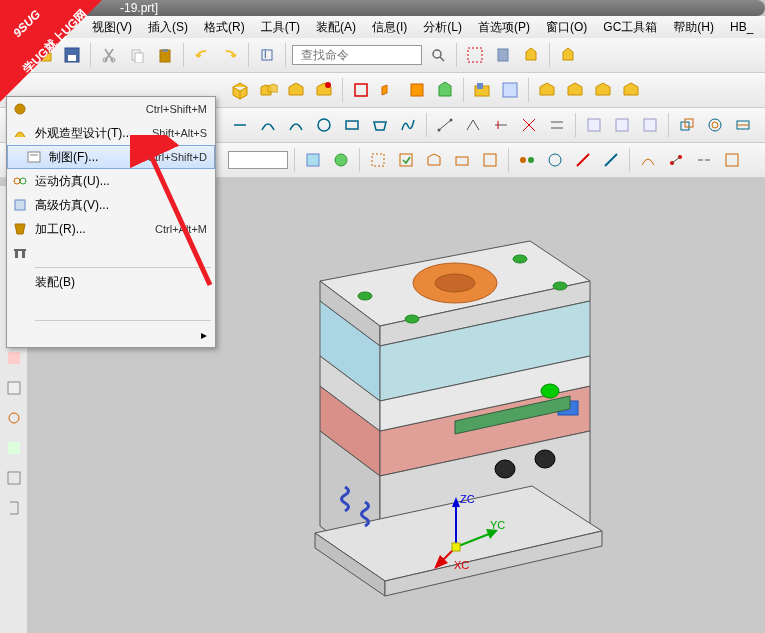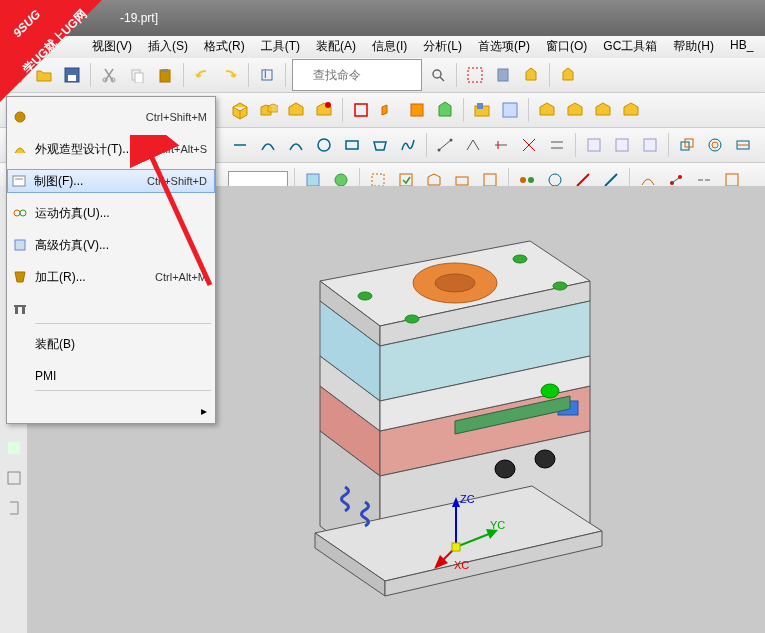--- a/index.html
+++ b/index.html
@@ -1,27 +1,27 @@
 <!DOCTYPE html>
 <html><head>
 <meta charset="utf-8">
 <style>
 * { margin: 0; padding: 0; box-sizing: border-box; font-family: "Microsoft YaHei", Arial, sans-serif; font-size: 12px; }
 body { width: 765px; height: 633px; background: #c8c8c8; position: relative; overflow: hidden; }
-.title-bar { height: 36px; background: linear-gradient(#888, #666); color: #fff; display: flex; align-items: center; padding-left: 120px; }
-.menu-bar { height: 22px; background: linear-gradient(#f8f8f8, #e8e8e8); display: flex; align-items: flex-start; padding-left: 88px; gap: 8px; }
+.title-bar { height: 16px; background: linear-gradient(#888, #666); color: #fff; display: flex; align-items: center; padding-left: 120px; border-radius: 10px; }
+.menu-bar { height: 22px; background: linear-gradient(#f8f8f8, #e8e8e8); display: flex; align-items: center; padding-left: 88px; gap: 8px; }
 .menu-bar span { cursor: default; padding: 2px 4px; }
 .toolbar { height: 35px; background: linear-gradient(#f8f8f8, #e8e8e8); border-bottom: 1px solid #ccc; display: flex; align-items: center; padding: 2px 4px; gap: 4px; }
 .toolbar-btn { width: 24px; height: 24px; display: flex; align-items: center; justify-content: center; border-radius: 2px; }
 .sep { width: 1px; height: 24px; background: #ccc; margin: 0 2px; }
-.search-box { width: 130px; height: 32px; border: 1px solid #999; padding: 0 20px; background: #fff; color: #999; }
+.search-box { width: 130px; height: 20px; border: 1px solid #999; padding: 0 8px; background: #fff; color: #999; }
 .viewport { position: absolute; top: 186px; left: 0; right: 0; bottom: 0; background: #c9c9c9; }
 .context-menu { position: absolute; left: 6px; top: 96px; width: 210px; background: #f4f4f4; border: 1px solid #999; box-shadow: 2px 2px 5px rgba(0,0,0,0.3); z-index: 100; }
-.menu-item { height: 24px; display: flex; align-items: center; padding: 0 8px 0 4px; gap: 6px; cursor: default; position: relative; margin-top: 8px; }
-.menu-item.highlighted { background: linear-gradient(#e8f0fc, #cde2fc); border: 1px solid #7da9e0; padding: 0 7px 0 2px; }
+.menu-item { height: 24px; display: flex; align-items: center; padding: 0 8px 0 4px; gap: 6px; cursor: default; position: relative; }
+.menu-item.highlighted { background: linear-gradient(#e8f0fc, #cde2fc); border: 1px solid #7da9e0; padding: 0 7px 0 17px; }
 .menu-item .icon-slot { width: 18px; height: 18px; display: flex; align-items: center; justify-content: center; }
 .menu-item .label { flex: 1; }
 .menu-item .shortcut { color: #333; font-size: 11px; }
 .menu-item .arrow { margin-left: auto; }
 .menu-sep { height: 1px; background: #ccc; margin: 2px 4px 2px 28px; }
 .watermark { position: absolute; top: -12px; left: -12px; width: 160px; height: 160px; z-index: 200; pointer-events: none; }
 .red-arrow { position: absolute; z-index: 150; pointer-events: none; }
 .sidebar-left { position: absolute; left: 0; top: 186px; width: 28px; bottom: 0; background: #e8e8e8; border-right: 1px solid #ccc; display: flex; flex-direction: column; align-items: center; gap: 6px; padding-top: 10px; }
 .iso-view { position: absolute; left: 260px; top: 25px; width: 370px; height: 400px; }
 .csys { position: absolute; left: 436px; top: 311px; z-index: 50; }
@@ -480,21 +480,20 @@
         </svg>
       </span>
   </div>
   <div class="menu-sep"></div>
   <div class="menu-item">
     <span class="icon-slot"></span>
     <span class="label">装配(B)</span>
   </div>
   <div class="menu-item">
     <span class="icon-slot"></span>
-    <span class="label">PMI</span>
   </div>
   <div class="menu-sep"></div>
   <div class="menu-item">
     <span class="icon-slot"></span>
     <span class="arrow">▸</span>
   </div>
 </div>
 
 <svg class="red-arrow" style="left:130px;top:135px" width="100" height="160">
   <defs>

